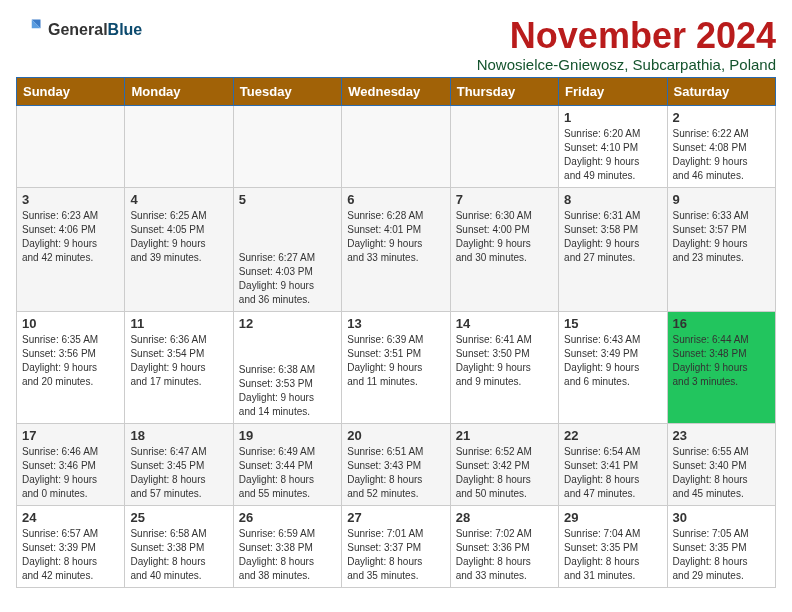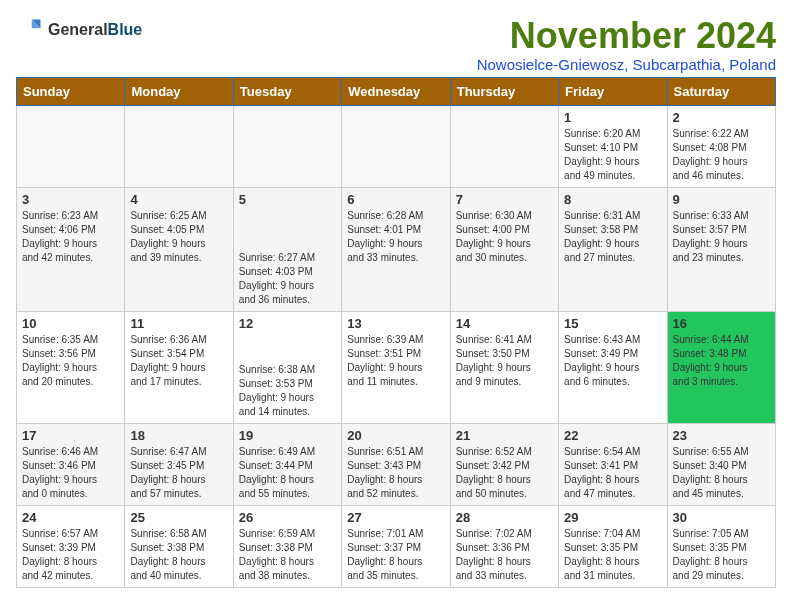--- a/index.html
+++ b/index.html
@@ -33,26 +33,26 @@
     .logo-icon {
       width: 28px;
       height: 28px;
     }
     .title-area {
       text-align: right;
     }
     .month-title {
       font-size: 36px;
       font-weight: bold;
-      color: #4d7c0f;
+      color: #b91c1c;
       line-height: 1.1;
     }
     .subtitle {
       font-size: 15px;
-      color: #1d4ed8;
+      color: #14532d;
     }
     table {
       width: 100%;
       border-collapse: collapse;
       table-layout: fixed;
     }
     th {
       background: #a16207;
       color: #fff;
       text-align: left;

